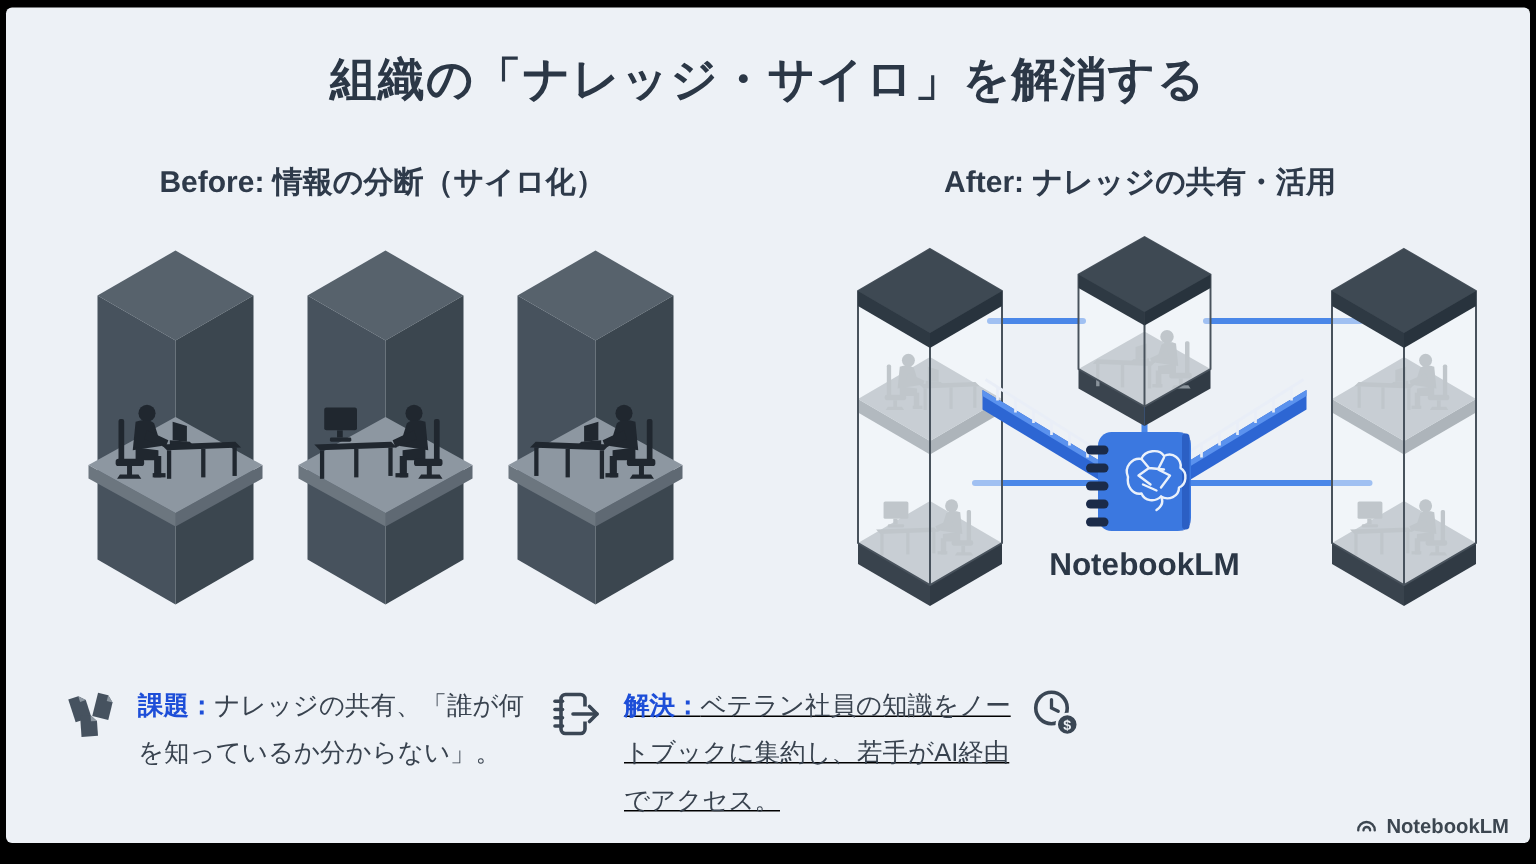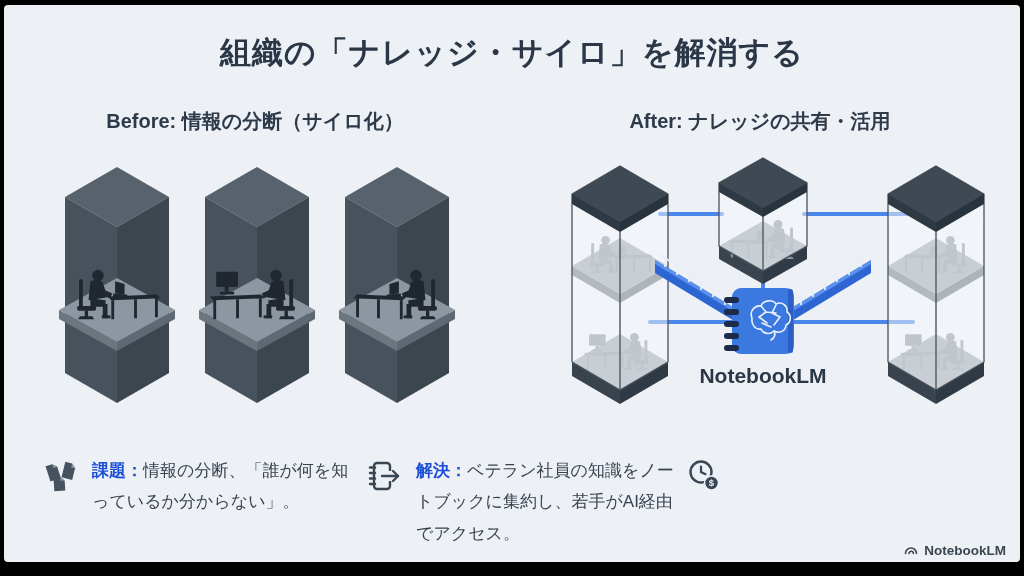--- a/index.html
+++ b/index.html
@@ -9,21 +9,21 @@
   .title{position:absolute;left:0;top:27px;width:100%;text-align:center;font-size:31px;font-weight:700;
     color:#2b3746;letter-spacing:1px;}
   .col-heading{position:absolute;top:103px;font-size:20px;font-weight:700;color:#2e3a4a;text-align:center;}
   #before-heading{left:36px;width:430px;}
   #after-heading{left:541px;width:430px;}
   .illus{position:absolute;}
   #before-illus{left:51px;top:145px;}
   #after-illus{left:551px;top:143px;}
   .note{position:absolute;top:450px;display:flex;align-items:flex-start;gap:12px;}
   #note-0{left:38px;width:318px;}
-  #note-1{left:362px;width:308px;}
+  #note-1{left:362px;width:308px;text-decoration:underline;}
   #note-2{left:682px;width:315px;}
   .note-icon{flex:0 0 38px;margin-top:3px;}
   .note-text{font-size:17px;line-height:1.85;color:#39434f;font-weight:500;margin:0;}
   .note-text b{color:#1d4ed8;font-weight:700;}
   .watermark{position:absolute;right:14px;bottom:4px;display:flex;align-items:center;gap:5px;
     font-size:13.5px;font-weight:600;color:#3c4650;}
   svg text{font-family:"Liberation Sans","DejaVu Sans",sans-serif;}
   .hub-label{font-size:21px;font-weight:700;fill:#2b3746;}
 </style>
 </head>
@@ -231,21 +231,21 @@
         <g transform="rotate(14 27 14)">
               <path d="M21,5 h7 l4,4 v12 h-11 z"></path>
               <path d="M28,5 l4,4 h-4 z" fill="#8d97a1"></path>
             </g>
         <g transform="rotate(-4 17 28)">
               <path d="M12,19 h7 l4,4 v10 h-11 z"></path>
               <path d="M19,19 l4,4 h-4 z" fill="#8d97a1"></path>
             </g>
       </g>
     </svg>
-    <p class="note-text"><b>課題：</b><span>情報の分断、「誰が何を知っているか分からない」。</span></p>
+    <p class="note-text"><b>課題：</b><span>ナレッジの共有、「誰が何を知っているか分からない」。</span></p>
   </div>
 
   <div class="note" id="note-1">
     <svg class="note-icon" width="38" height="38" viewBox="0 0 38 38">
       <g stroke="#3a4654" stroke-width="2.4" fill="none" stroke-linecap="round">
         <rect x="8" y="5" width="16" height="26" rx="3"></rect>
         <line x1="4" y1="9.5" x2="9" y2="9.5"></line>
             <line x1="4" y1="15" x2="9" y2="15"></line>
         <line x1="4" y1="20.5" x2="9" y2="20.5"></line>
             <line x1="4" y1="26" x2="9" y2="26"></line>

